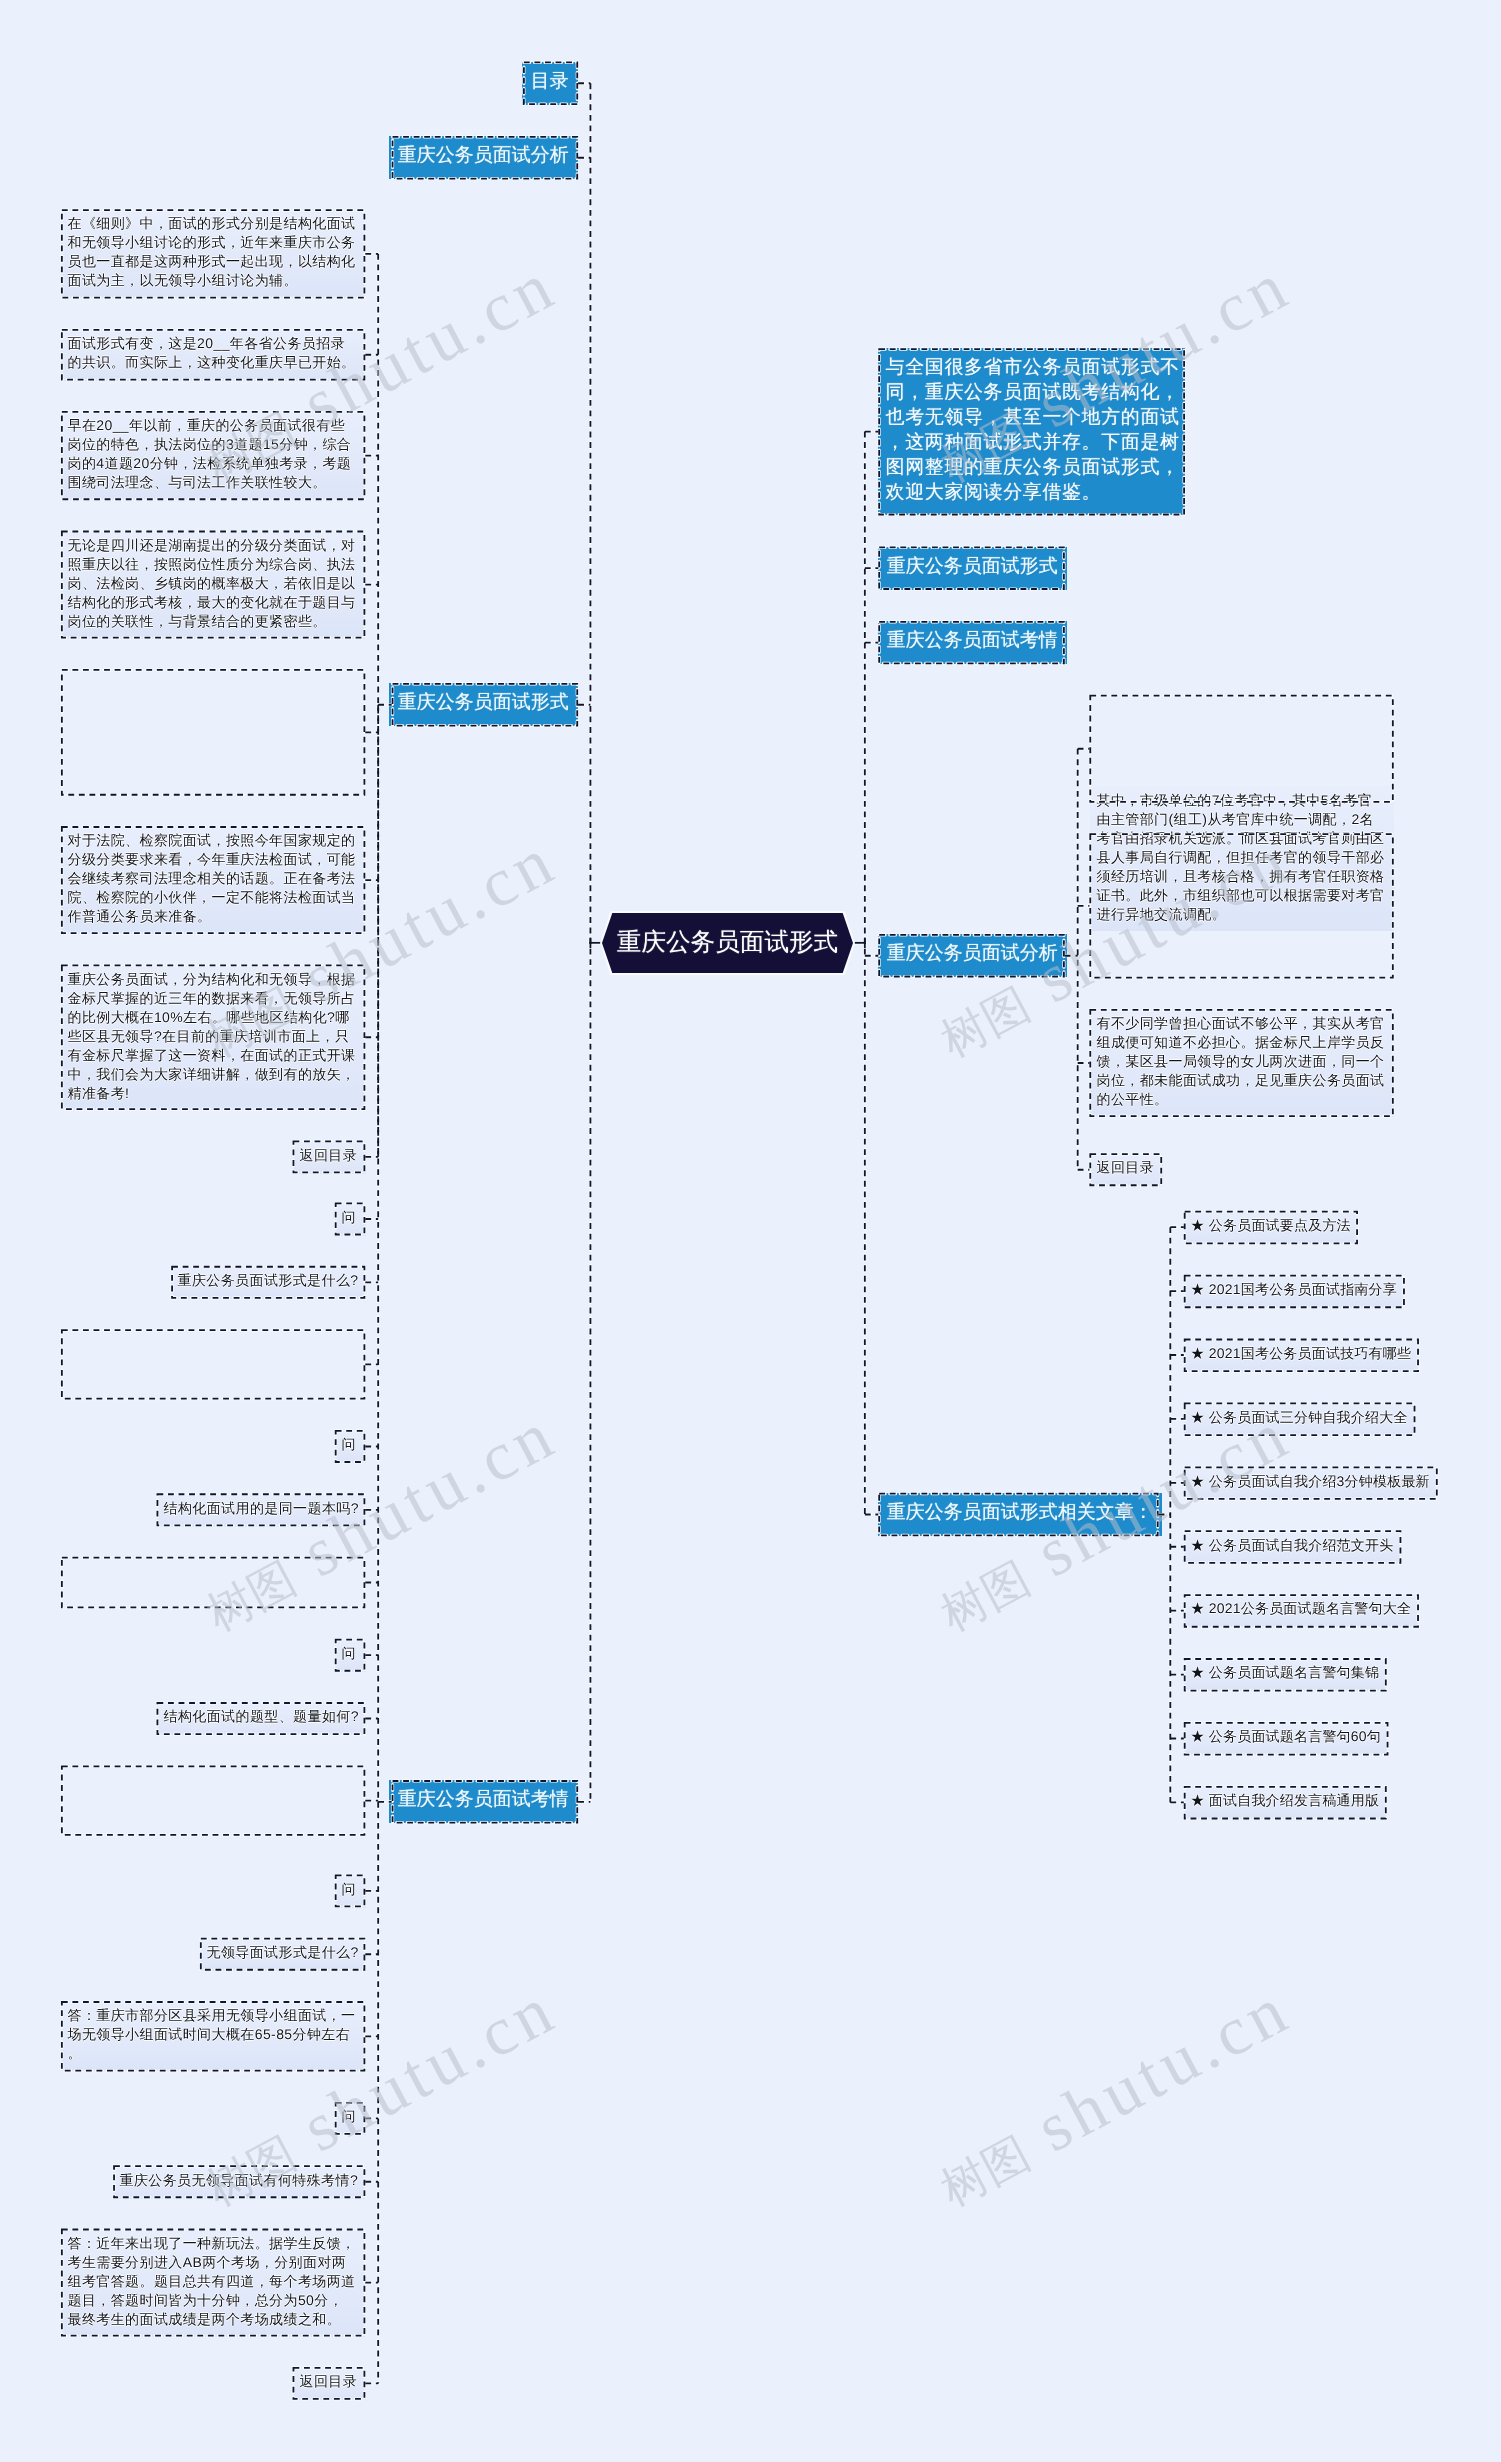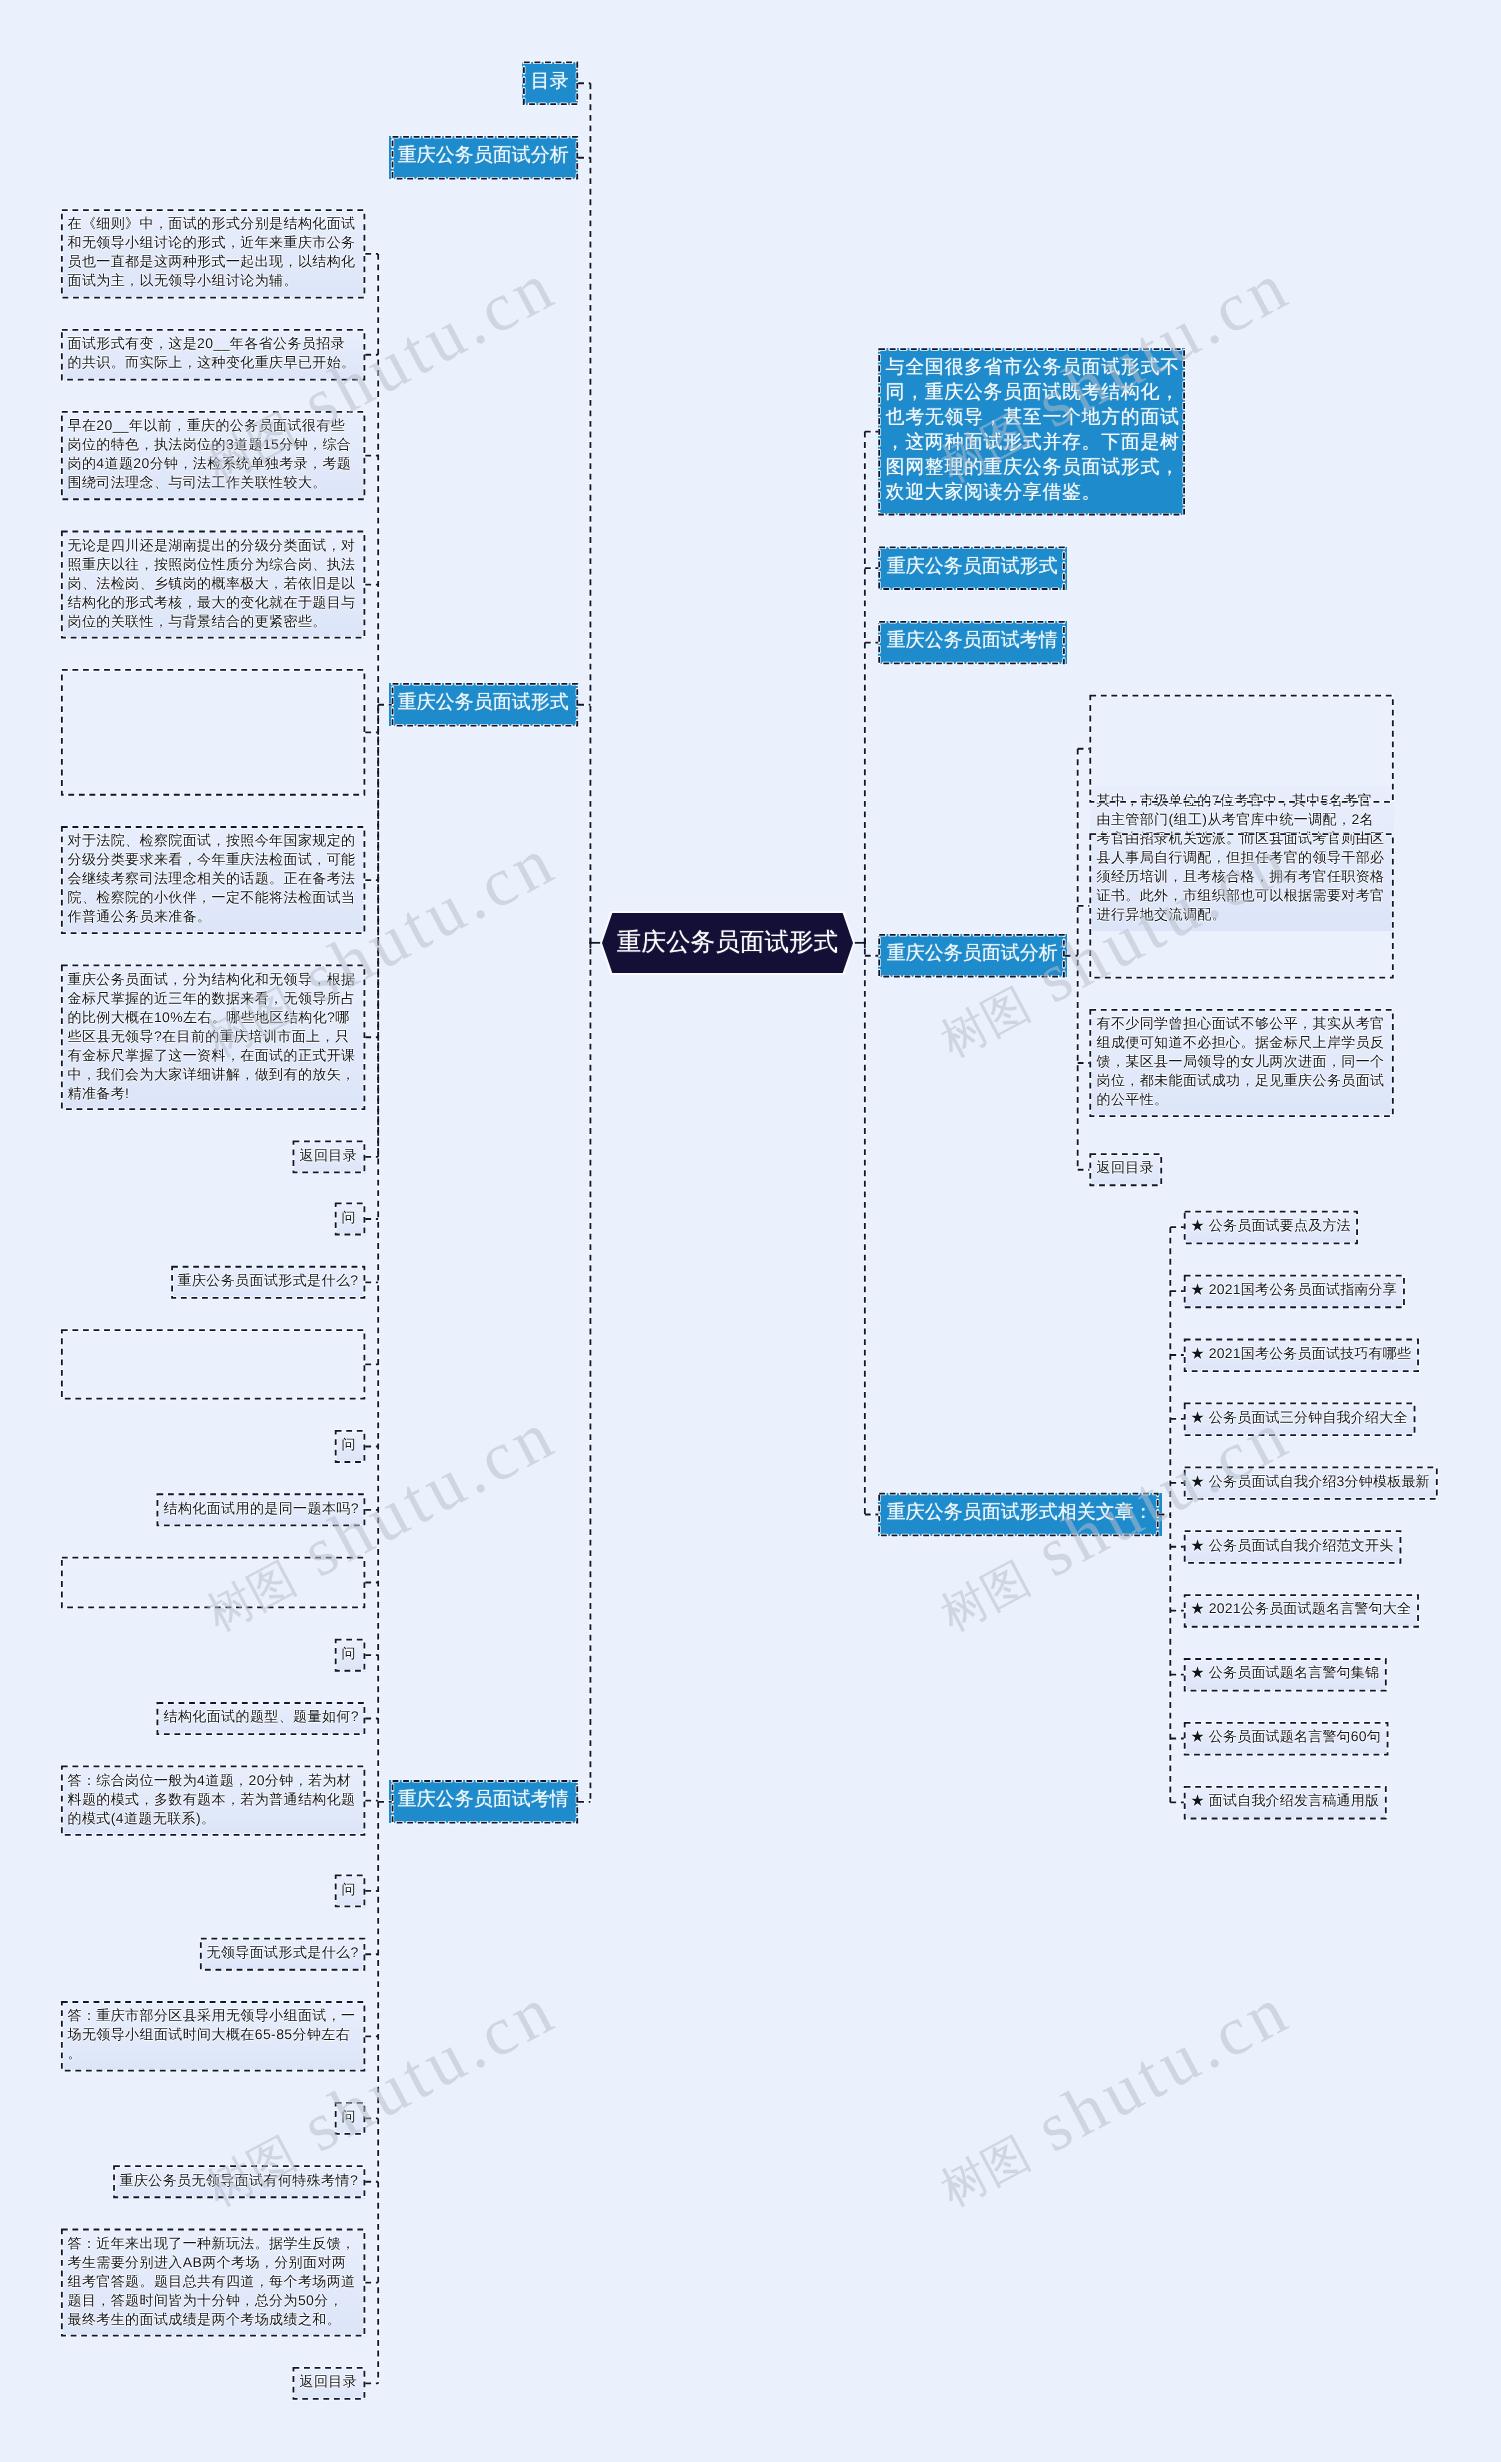--- a/index.html
+++ b/index.html
@@ -312,23 +312,20 @@
 有金标尺掌握了这一资料，在面试的正式开课
 中，我们会为大家详细讲解，做到有的放矢，
 精准备考!</div>
 <div class="node leaf" style="left:293px;top:1141px;width:73px;height:33px">返回目录</div>
 <div class="node leaf" style="left:335px;top:1203px;width:30.5px;height:33px">问</div>
 <div class="node leaf" style="right:1136px;top:1266px;height:33px">重庆公务员面试形式是什么?</div>
 <div class="node leaf" style="left:335px;top:1430px;width:30.5px;height:33px">问</div>
 <div class="node leaf" style="right:1136px;top:1494px;height:33px">结构化面试用的是同一题本吗?</div>
 <div class="node leaf" style="left:335px;top:1639px;width:30.5px;height:33px">问</div>
 <div class="node leaf" style="right:1136px;top:1702px;height:33px">结构化面试的题型、题量如何?</div>
-<div class="node leaf" style="left:61px;top:1766px;width:304px;height:70px">答：综合岗位一般为4道题，20分钟，若为材
-料题的模式，多数有题本，若为普通结构化题
-的模式(4道题无联系)。</div>
 <div class="node leaf" style="left:335px;top:1875px;width:30.5px;height:33px">问</div>
 <div class="node leaf" style="right:1136px;top:1938px;height:33px">无领导面试形式是什么?</div>
 <div class="node leaf" style="left:61px;top:2001px;width:304px;height:70px">答：重庆市部分区县采用无领导小组面试，一
 场无领导小组面试时间大概在65-85分钟左右
 。</div>
 <div class="node leaf" style="left:335px;top:2102px;width:30.5px;height:33px">问</div>
 <div class="node leaf" style="right:1136px;top:2166px;height:33px">重庆公务员无领导面试有何特殊考情?</div>
 <div class="node leaf" style="left:61px;top:2229px;width:304px;height:108px">答：近年来出现了一种新玩法。据学生反馈，
 考生需要分别进入AB两个考场，分别面对两
 组考官答题。题目总共有四道，每个考场两道

